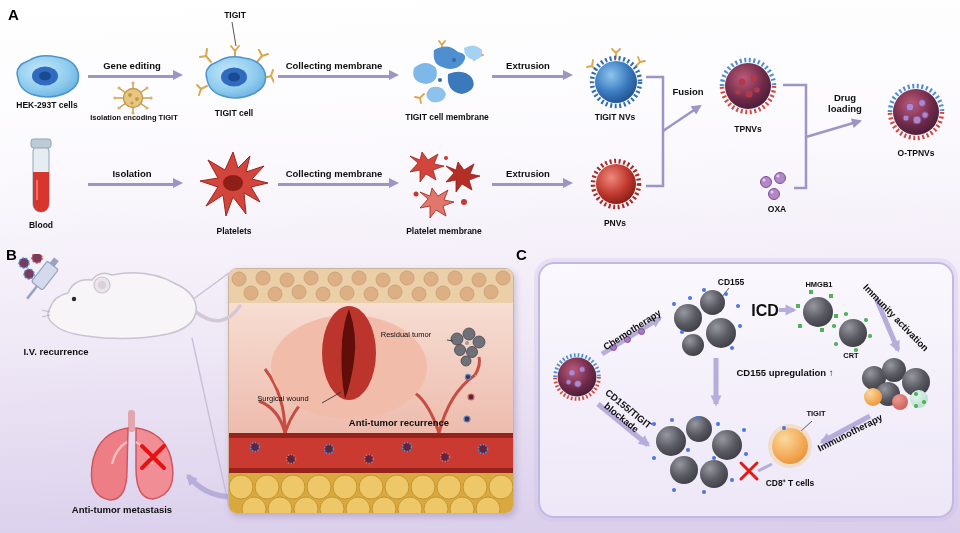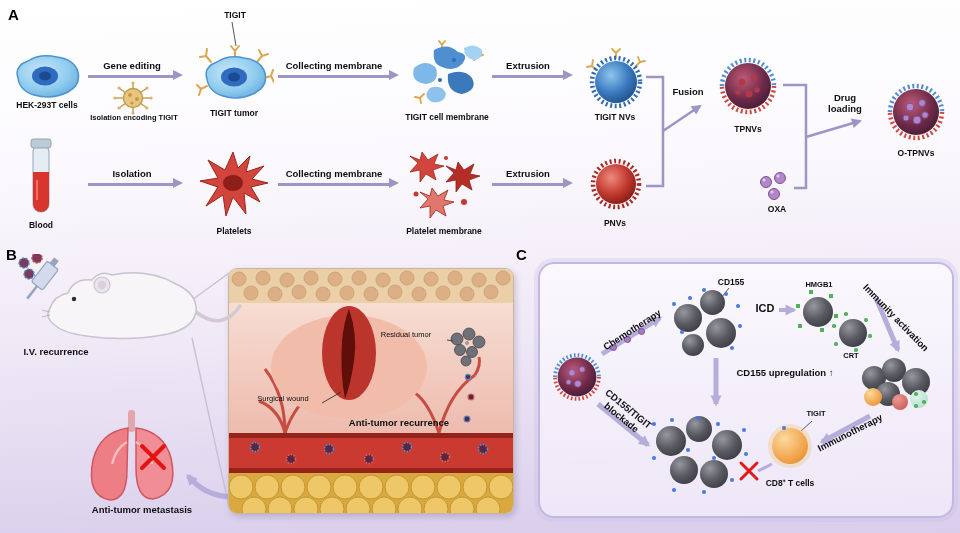--- a/index.html
+++ b/index.html
@@ -1,20 +1,20 @@
 <!DOCTYPE html>
 <html><head>
 <meta charset="utf-8">
 <style>
   html,body{margin:0;padding:0;background:#fff;}
   #fig{position:relative;width:960px;height:533px;overflow:hidden;
        font-family:"Liberation Sans",sans-serif;
        background:linear-gradient(178deg,#ffffff 0%,#fbf9fd 30%,#efe8f6 62%,#d9cdeb 100%);}
   .lbl{position:absolute;font-weight:bold;color:#0e0e0e;text-align:center;line-height:1.18;z-index:6;}
-  .s7{font-size:7.5px}.s8{font-size:8.5px}.s9{font-size:9.5px}.s10{font-size:11px}
+  .s7{font-size:7.5px}.s8{font-size:8.5px}.s9{font-size:9.5px}.s10{font-size:16px}
   .pl{position:absolute;font-size:15px;font-weight:bold;color:#000;z-index:7;}
   .arr{position:absolute;height:2.5px;background:#9c95c6;z-index:2;}
   .arr::after{content:"";position:absolute;right:-9px;top:-4.6px;width:0;height:0;
       border-left:10px solid #9c95c6;border-top:5.7px solid transparent;border-bottom:5.7px solid transparent;}
   .icon{position:absolute;z-index:4;}
   .grp{position:absolute;z-index:4;}
   .gcell{position:absolute;border-radius:50%;
       background:radial-gradient(circle at 35% 30%,#97979f 0%,#5a5a62 45%,#2c2c33 100%);}
   .ocell{position:absolute;border-radius:50%;
       background:radial-gradient(circle at 35% 30%,#fbd99e,#f0a047 65%,#d8812a);}
@@ -124,21 +124,21 @@
       <path d="M39,14 L39,7 M39,7 L35,2 M39,7 L43,2"></path>
       <path d="M61,18 L66,12 M66,12 L63,6 M66,12 L72,10"></path>
       <path d="M68,34 L75,32 M75,32 L77,26 M75,32 L78,38"></path>
       <path d="M15,18 L10,12 M10,12 L4,13 M10,12 L11,5"></path>
       <path d="M11,42 L5,45 M5,45 L1,41 M5,45 L3,51"></path>
     </g>
     <path d="M11,35 Q7,23 21,18 Q33,10 48,14 Q65,16 69,29 Q72,42 59,49 Q43,57 27,52 Q13,48 11,35 Z" fill="url(#gtc)" stroke="#4d94cc" stroke-width="1.5"></path>
     <ellipse cx="38" cy="33" rx="13" ry="9.5" fill="#2f6cc0"></ellipse>
       <ellipse cx="38" cy="33" rx="6" ry="4.5" fill="#1c4a92"></ellipse>
   </svg>
-  <div class="lbl s8" style="left:194px;top:108px;width:80px;">TIGIT tumor</div>
+  <div class="lbl s8" style="left:194px;top:108px;width:80px;">TIGIT cell</div>
 
   <div class="arr" style="left:278px;top:75px;width:112px;"></div>
   <div class="lbl s9" style="left:262px;top:60px;width:144px;">Collecting membrane</div>
 
   <svg class="icon" style="left:404px;top:40px;" width="86" height="68" viewBox="0 0 86 68">
     <g stroke="#d9a84e" stroke-width="1.8" stroke-linecap="round" fill="none">
       <path d="M38,10 L38,5 M38,5 L35,1 M38,5 L41,1"></path>
       <path d="M70,20 L74,16 M74,16 L72,11 M74,16 L79,15"></path>
       <path d="M20,54 L16,58 M16,58 L11,57 M16,58 L17,63"></path>
     </g>
@@ -294,21 +294,21 @@
   </svg>
   <div class="lbl s9" style="left:6px;top:346px;width:100px;">I.V. recurrence</div>
 
   <svg class="icon" style="left:80px;top:408px;" width="104" height="100" viewBox="0 0 104 100">
     <rect x="48" y="2" width="7" height="22" rx="3" fill="#e2a7ae"></rect>
     <path d="M48,20 Q20,24 13,52 Q6,88 30,92 Q47,92 47,62 Z" fill="#ee7e86" stroke="#cf5660" stroke-width="1.5"></path>
     <path d="M56,20 Q84,24 91,50 Q99,86 73,91 Q56,91 56,60 Z" fill="#f18d94" stroke="#cf5660" stroke-width="1.5"></path>
     <path d="M47,34 Q36,40 32,56 M56,34 Q68,40 72,56" stroke="#f6bcc0" stroke-width="2.5" fill="none"></path>
     <path d="M62,38 L84,60 M84,38 L62,60" stroke="#e51410" stroke-width="4" stroke-linecap="round"></path>
   </svg>
-  <div class="lbl s9" style="left:60px;top:504px;width:164px;">Anti-tumor metastasis</div>
+  <div class="lbl s9" style="left:40px;top:504px;width:164px;">Anti-tumor metastasis</div>
 
   <div id="skin">
     <svg width="284" height="244" viewBox="0 0 284 244">
       <defs>
           <linearGradient id="gder" x1="0" y1="0" x2="0" y2="1">
             <stop offset="0%" stop-color="#f7ddd2"></stop>
             <stop offset="100%" stop-color="#edbcae"></stop>
           </linearGradient>
         </defs>
       <rect width="284" height="34" fill="#eacfa8"></rect>

